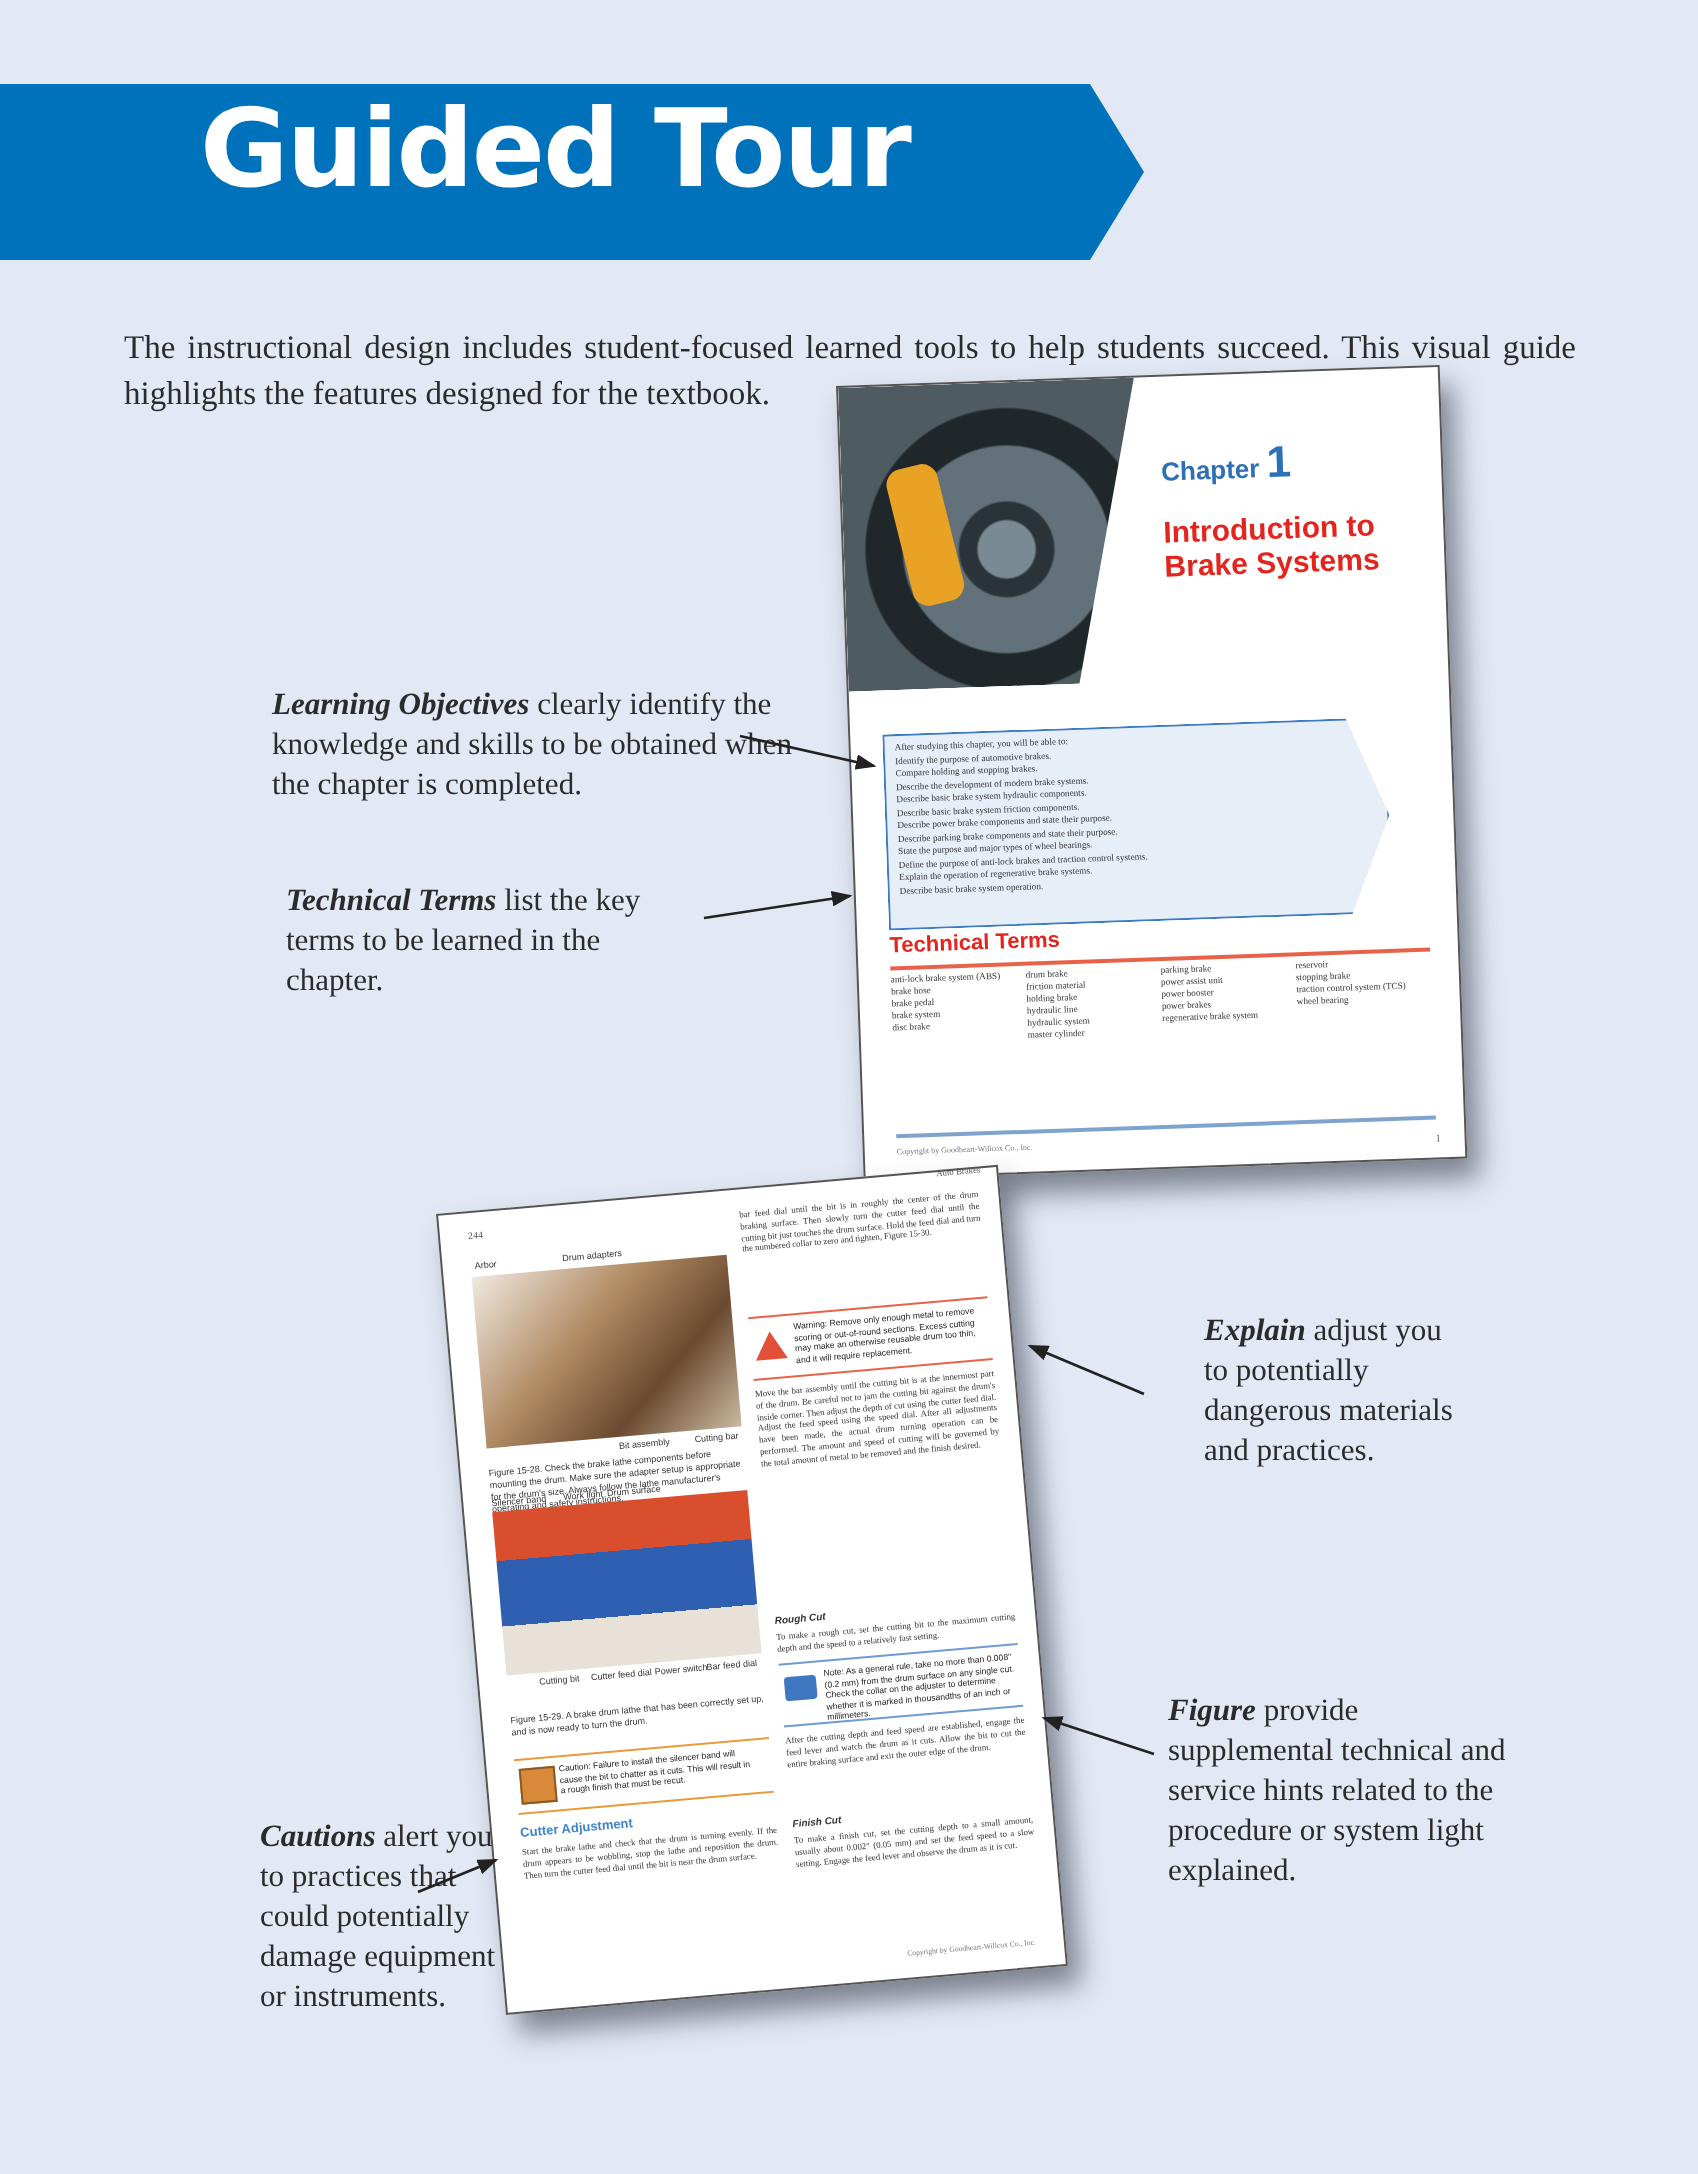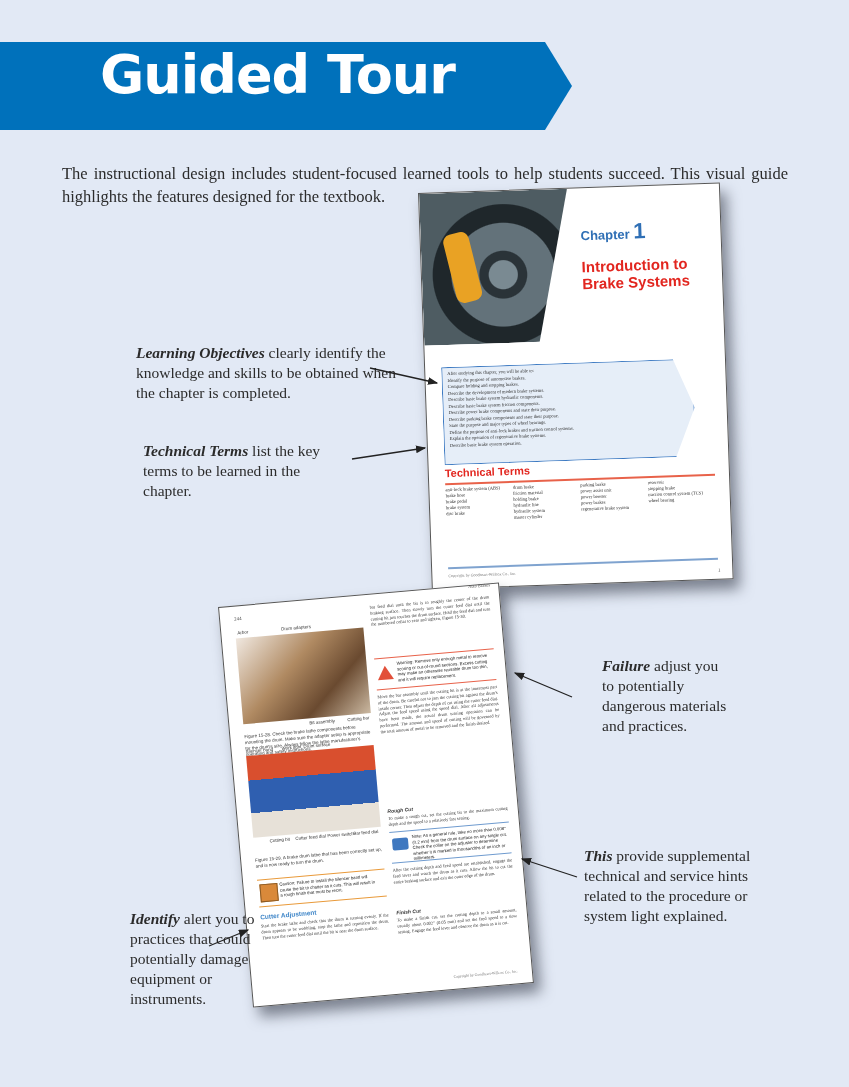--- a/index.html
+++ b/index.html
@@ -154,23 +154,23 @@
     <div class="p2-boxtext">Note: As a general rule, take no more than 0.008" (0.2 mm) from the drum surface on any single cut. Check the collar on the adjuster to determine whether it is marked in thousandths of an inch or millimeters.</div>
   </div>
   <div class="p2-body" style="top:274px">After the cutting depth and feed speed are established, engage the feed lever and watch the drum as it cuts. Allow the bit to cut the entire braking surface and exit the outer edge of the drum.</div>
   <div class="p2-h" style="left:150px;top:316px">Finish Cut</div>
   <div class="p2-body" style="top:324px">To make a finish cut, set the cutting depth to a small amount, usually about 0.002" (0.05 mm) and set the feed speed to a slow setting. Engage the feed lever and observe the drum as it is cut.</div>
   <div class="p2-foot">Copyright by Goodheart-Willcox Co., Inc.</div>
 </div>
 
 <div class="callout" style="left:136px;top:343px;width:260px"><b>Learning Objectives</b><span> clearly identify the knowledge and skills to be obtained when the chapter is completed.</span></div>
 <div class="callout" style="left:143px;top:441px;width:200px"><b>Technical Terms</b><span> list the key terms to be learned in the chapter.</span></div>
-<div class="callout" style="left:602px;top:656px;width:130px"><b>Failure</b><span> adjust you to potentially dangerous materials and practices.</span></div>
-<div class="callout" style="left:584px;top:846px;width:180px"><b>This</b><span> provide supplemental technical and service hints related to the procedure or system light explained.</span></div>
-<div class="callout" style="left:130px;top:909px;width:130px"><b>Identify</b><span> alert you to practices that could potentially damage equipment or instruments.</span></div>
+<div class="callout" style="left:602px;top:656px;width:130px"><b>Explain</b><span> adjust you to potentially dangerous materials and practices.</span></div>
+<div class="callout" style="left:584px;top:846px;width:180px"><b>Figure</b><span> provide supplemental technical and service hints related to the procedure or system light explained.</span></div>
+<div class="callout" style="left:130px;top:909px;width:130px"><b>Cautions</b><span> alert you to practices that could potentially damage equipment or instruments.</span></div>
 
 <svg class="arrows" width="849" height="1087">
   <defs>
       <marker id="ah" markerWidth="8" markerHeight="6" refX="7" refY="3" orient="auto">
         <polygon points="0,0 8,3 0,6" fill="#222"></polygon>
       </marker>
     </defs>
   <line x1="370" y1="368" x2="437" y2="383" stroke="#222" stroke-width="1.3" marker-end="url(#ah)"></line>
   <line x1="352" y1="459" x2="425" y2="448" stroke="#222" stroke-width="1.3" marker-end="url(#ah)"></line>
   <line x1="572" y1="697" x2="515" y2="673" stroke="#222" stroke-width="1.3" marker-end="url(#ah)"></line>

